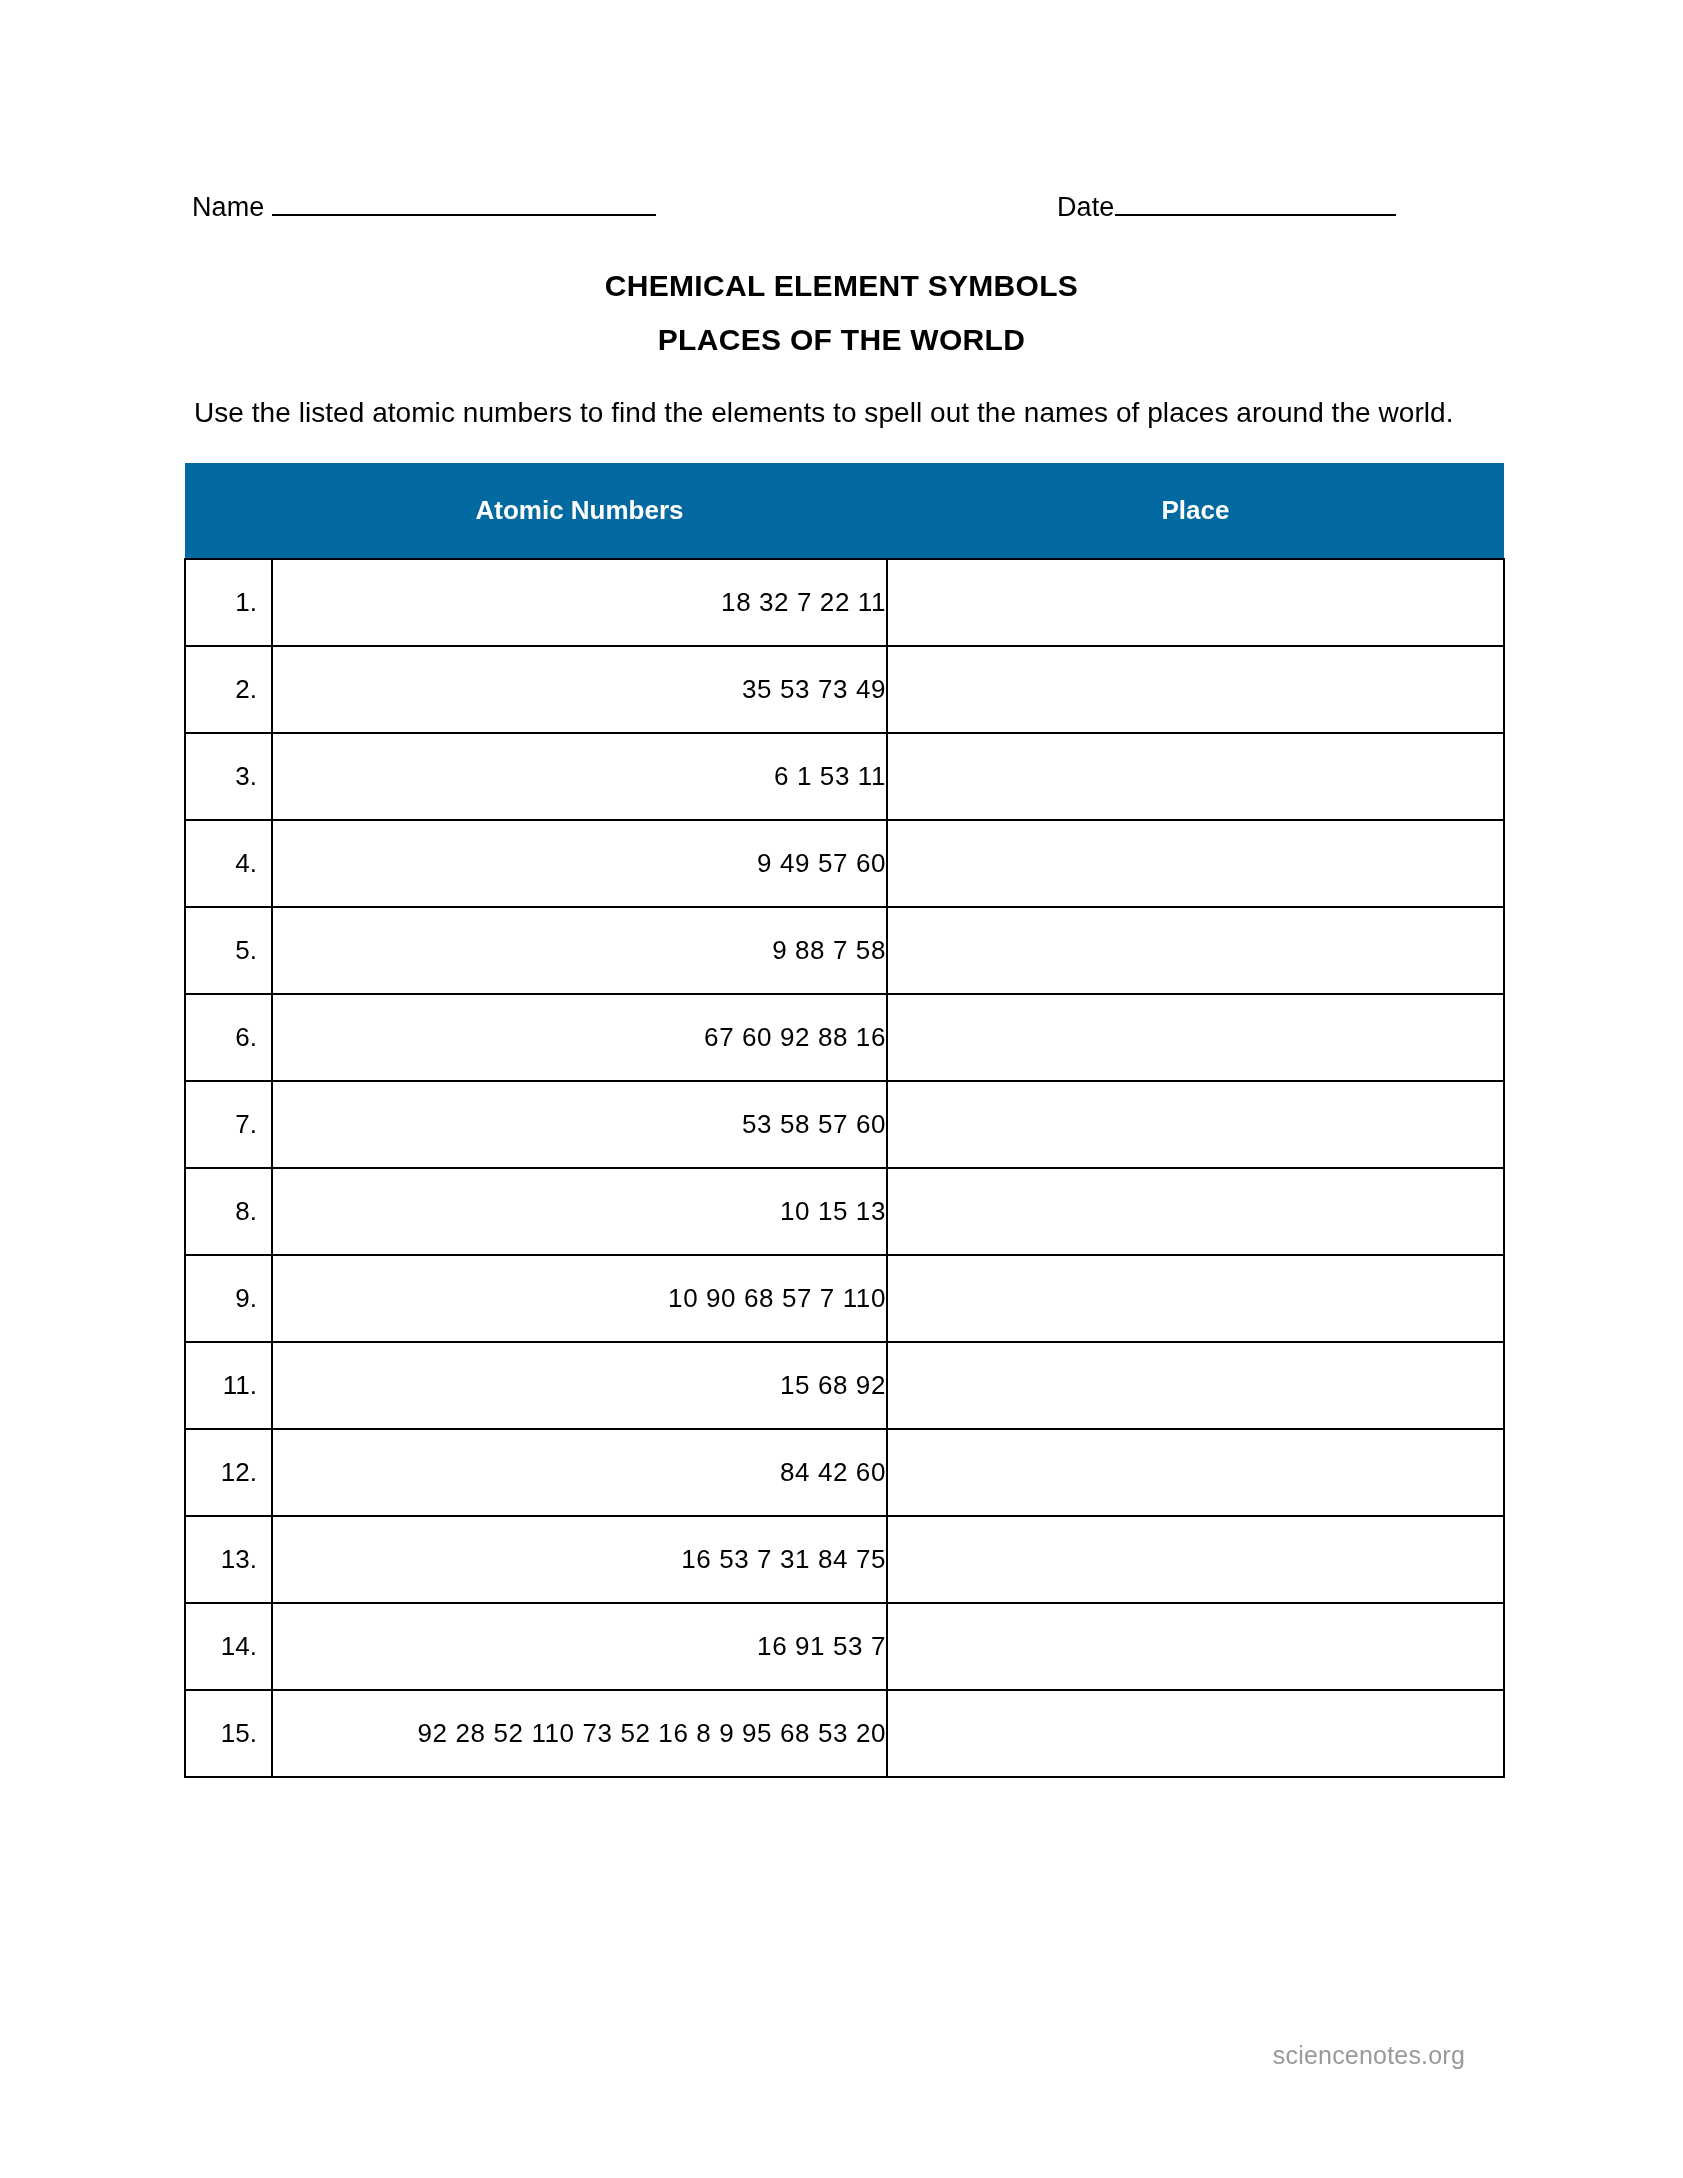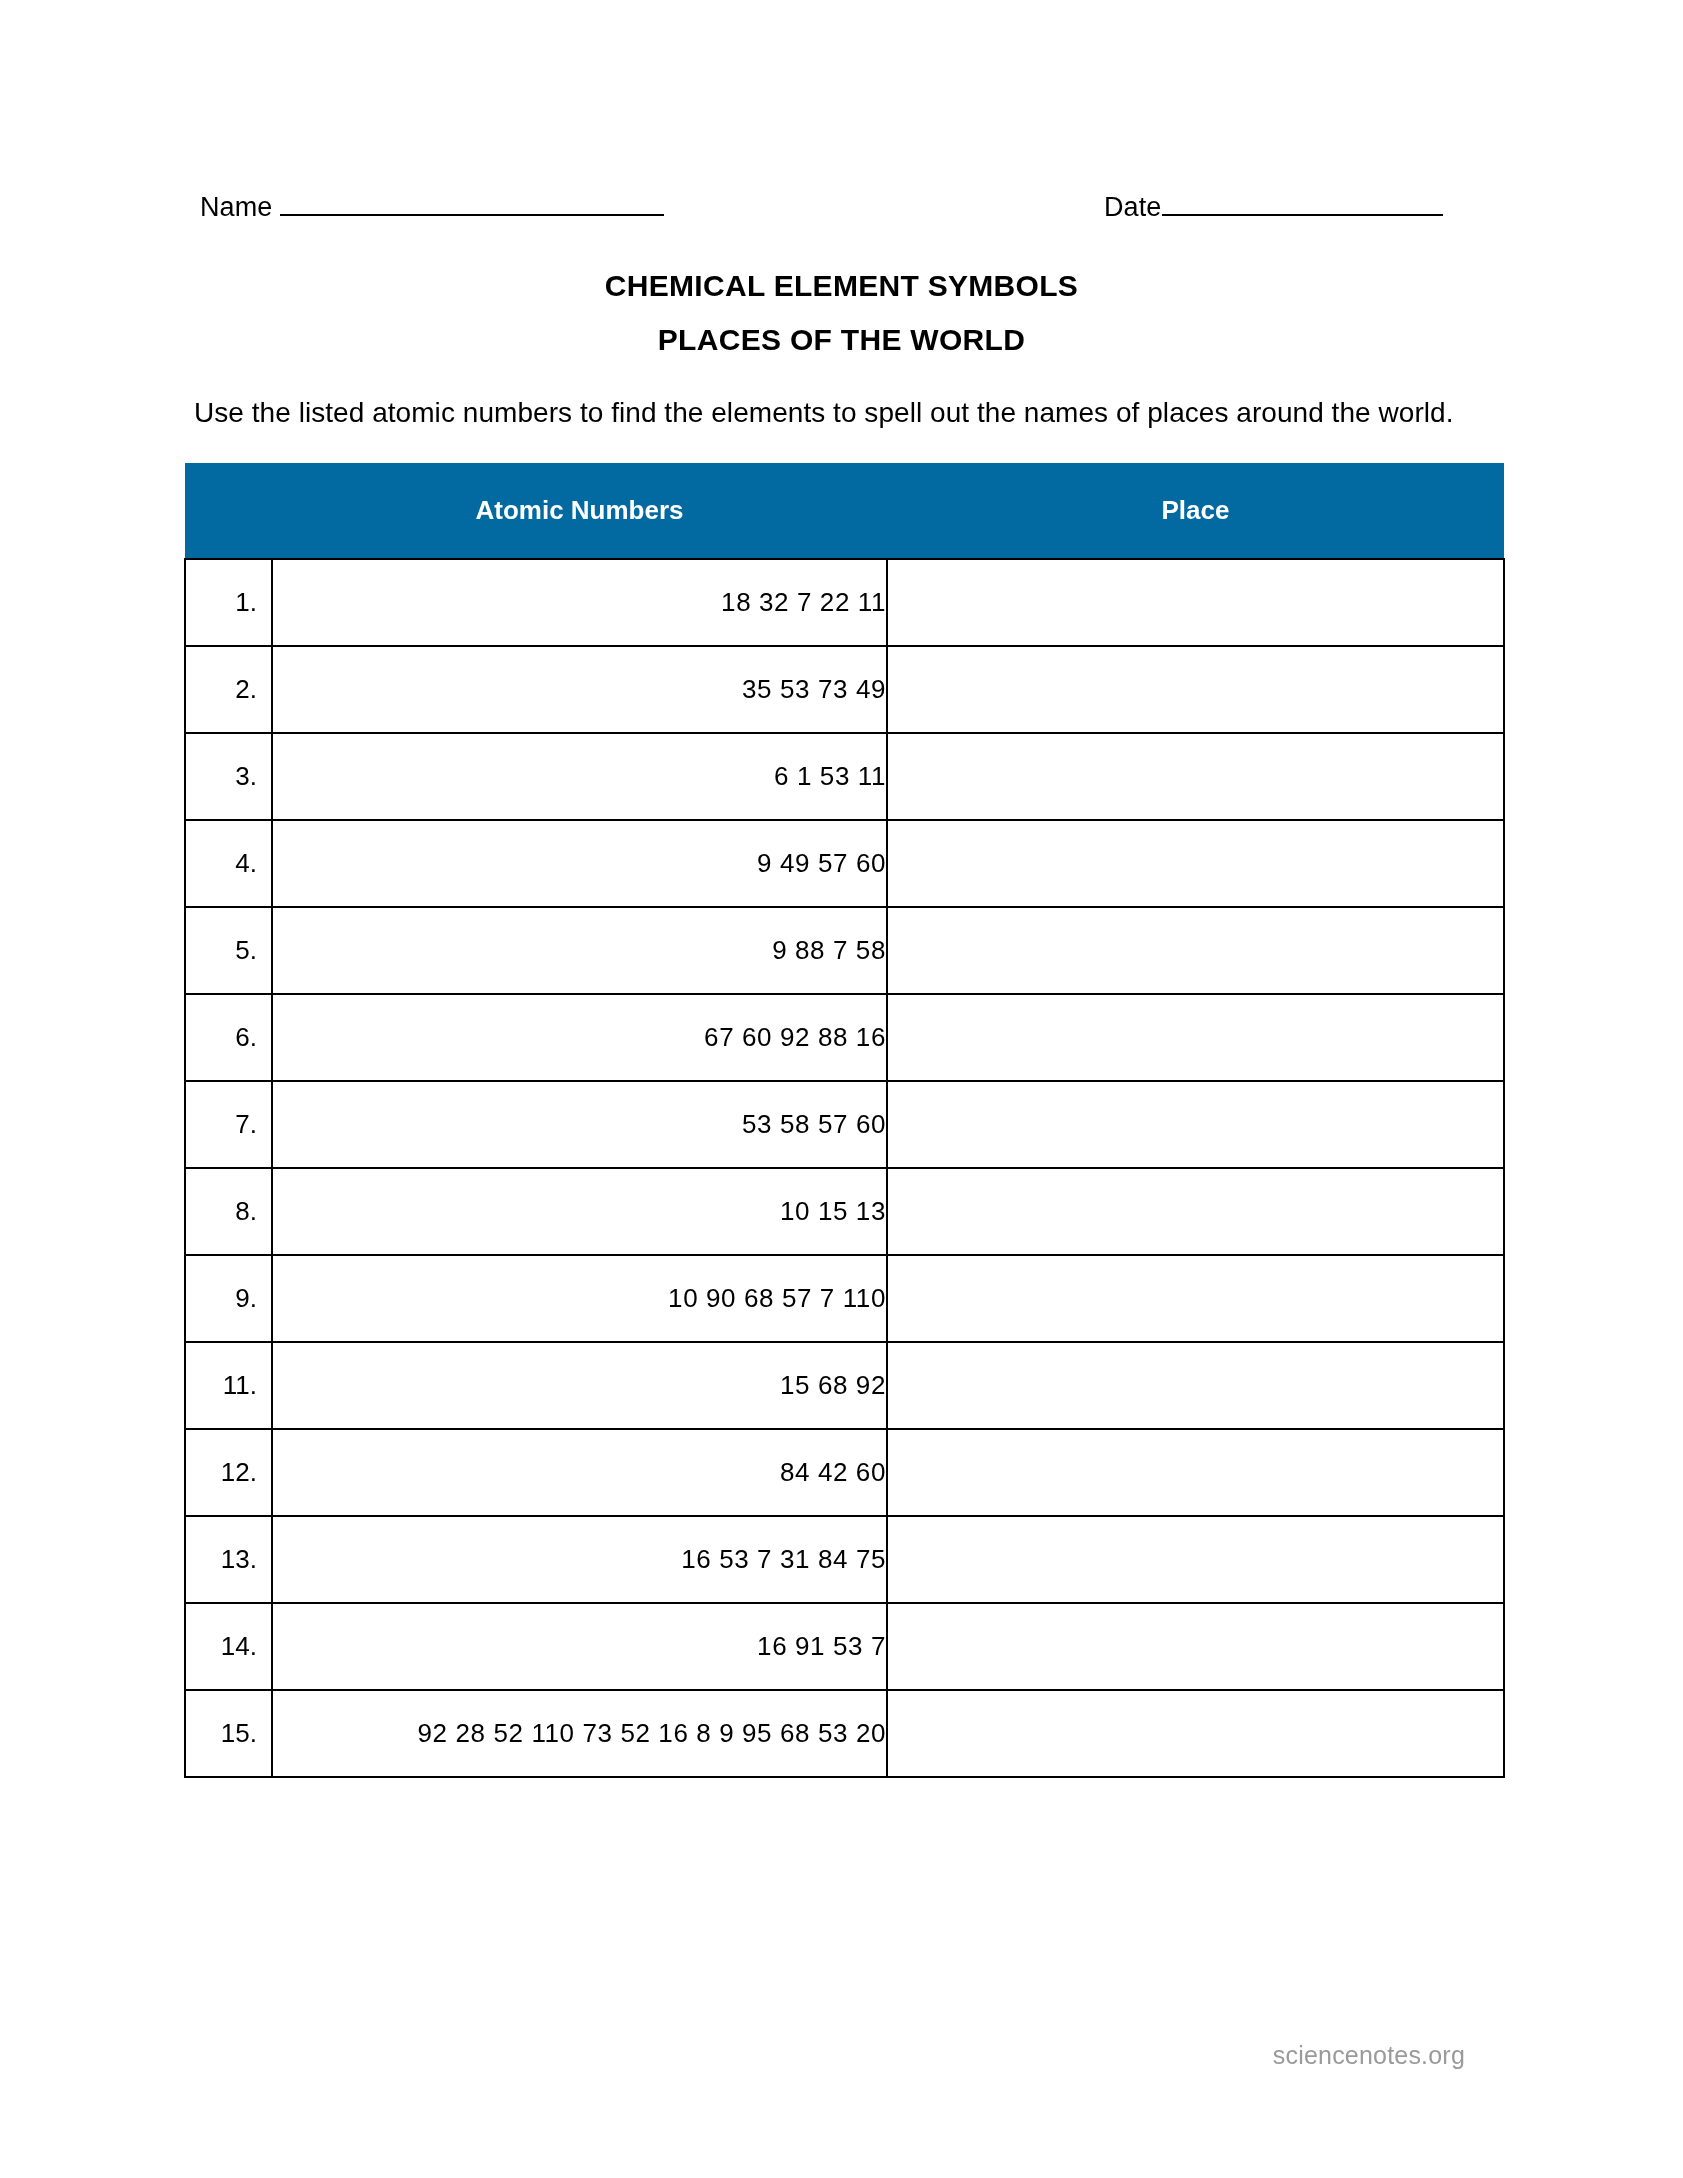--- a/index.html
+++ b/index.html
@@ -37,22 +37,22 @@
 
   .field {
     position: absolute;
     display: flex;
     align-items: baseline;
     font-size: 27px;
     line-height: 34px;
     white-space: nowrap;
   }
 
-  .field-name { left: 16px; top: 0px; gap: 7px; }
-  .field-date { left: 873px; top: 0px; margin-left: 47px; }
+  .field-name { left: 8px; top: 0px; gap: 7px; }
+  .field-date { left: 873px; top: 0px; }
 
   .field-label {
     font-size: 27px;
     letter-spacing: 0.1px;
   }
 
   .blank-rule {
     display: inline-block;
     border-bottom: 2.4px solid #000;
     height: 22px;

